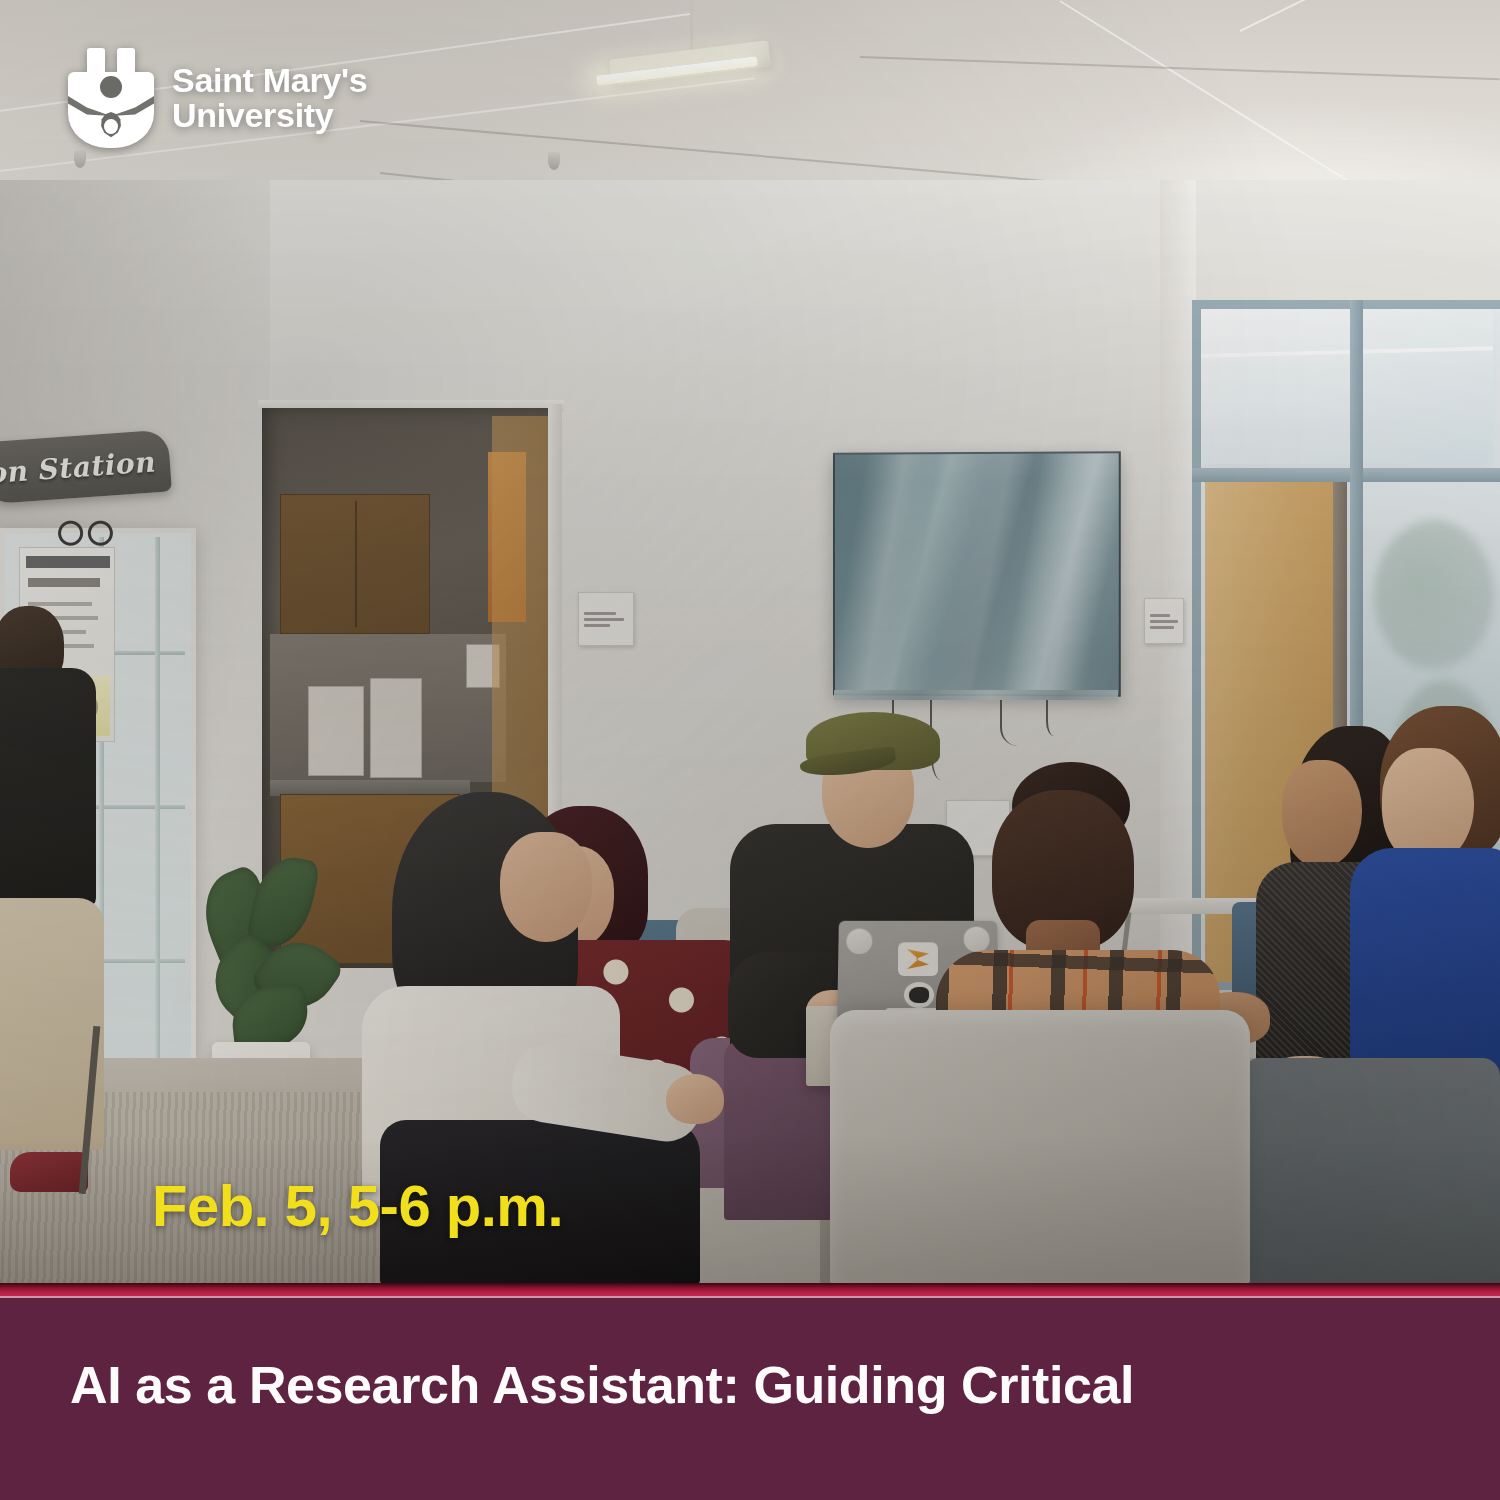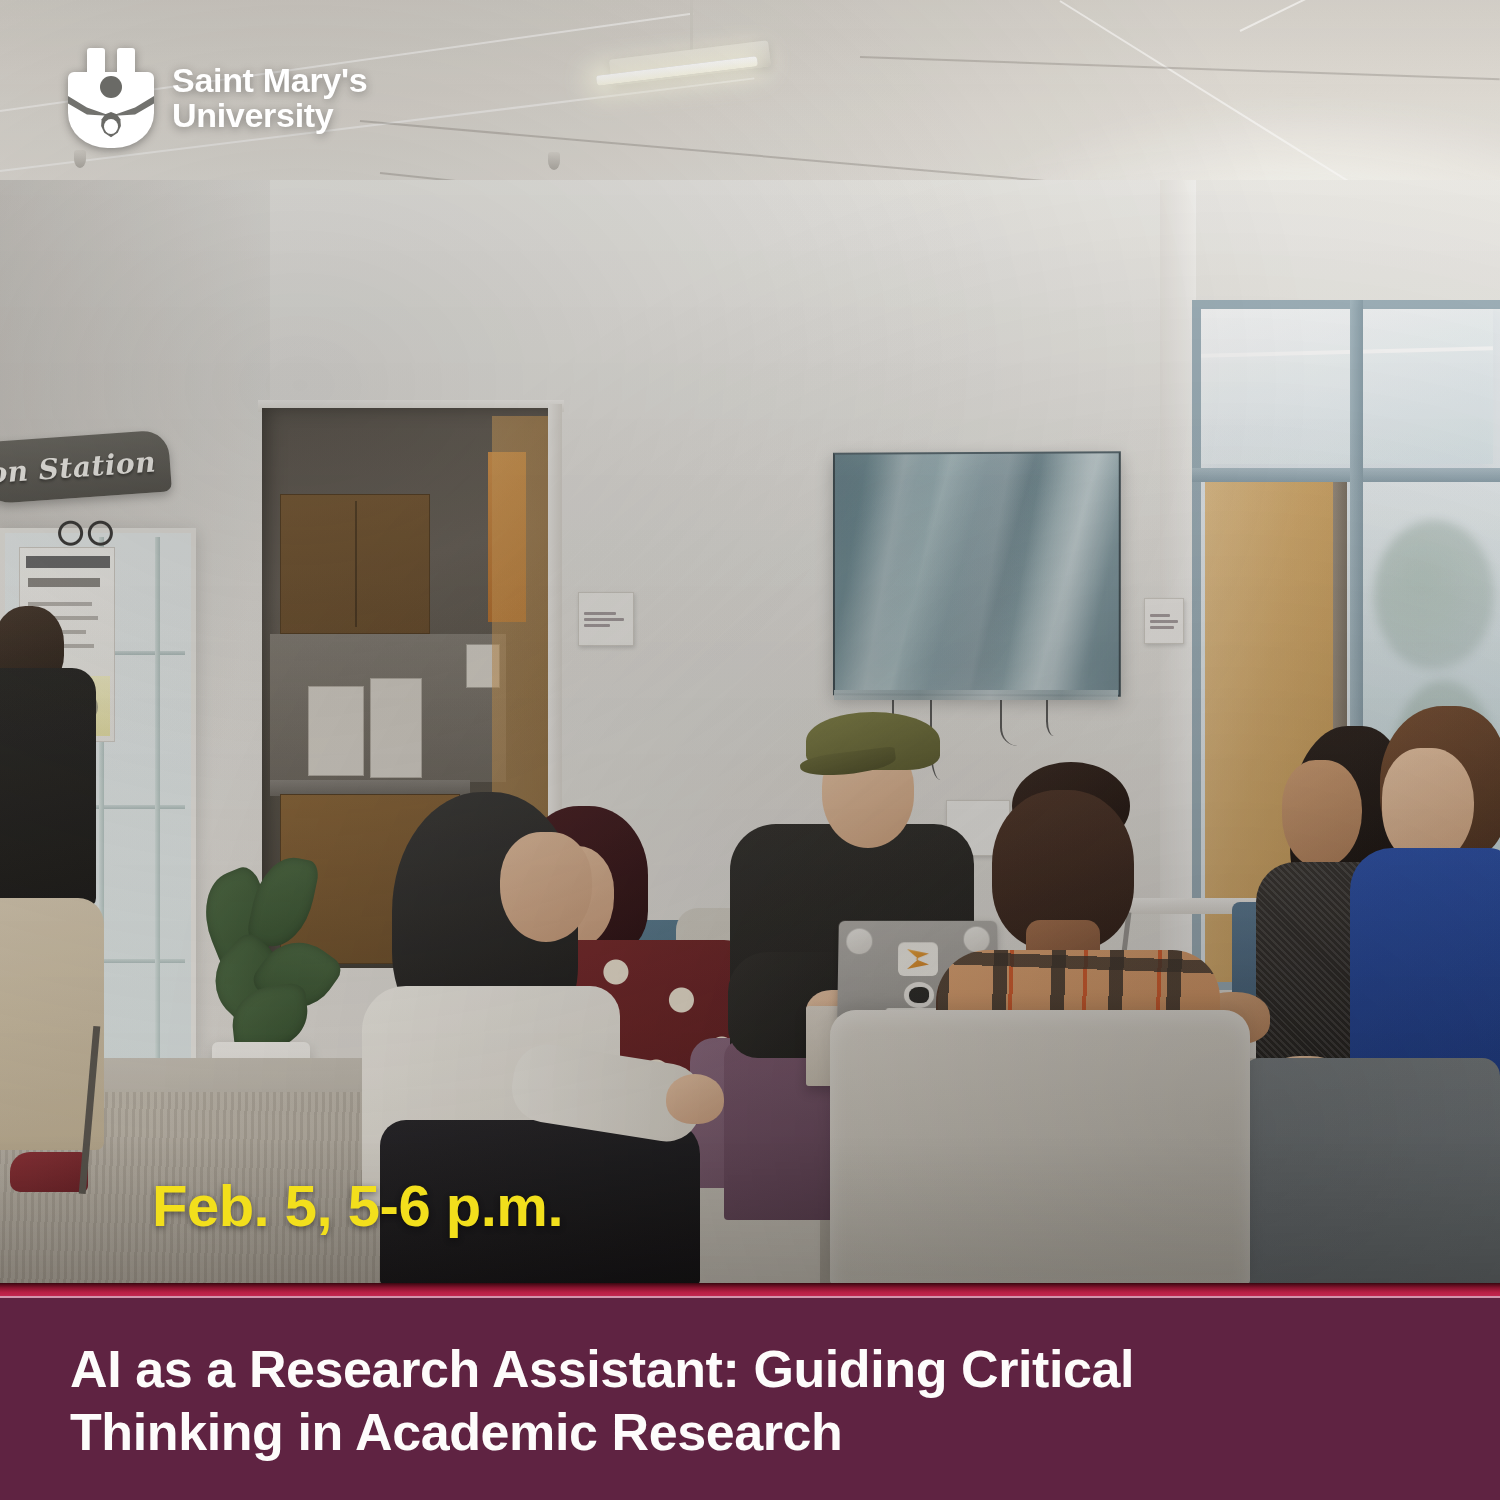--- a/index.html
+++ b/index.html
@@ -533,20 +533,21 @@
     background:#d294ad;
   }
   .banner{
     position:absolute; left:0; top:1298px; width:1500px; height:202px;
     background:#5f2342;
     padding:40px 70px 0 70px;
   }
   .banner-title{
     color:#fdfcfb; font-size:52px; font-weight:700; line-height:1.22;
     letter-spacing:-0.4px;
+    margin-top:16px;
   }
 </style>
 </head>
 <body>
 
 <div class="poster">
 
   <div class="photo">
 
     <div class="ceiling"></div>
@@ -740,17 +741,16 @@
     </div>
   </div>
 
   <div class="date-text" style="color: rgb(242, 223, 28);">Feb. 5, 5-6 p.m.</div>
 
   <div class="stripe-crimson"></div>
   <div class="stripe-hairline" style="background: rgb(210, 148, 173);"></div>
   <div class="banner" style="background: rgb(95, 35, 66);">
     <div class="banner-title" style="color: rgb(253, 252, 251);">
       <div>AI as a Research Assistant: Guiding Critical</div>
-      <div>Thinking in Academic Research</div>
     </div>
   </div>
 
 </div>
 
 </body></html>

